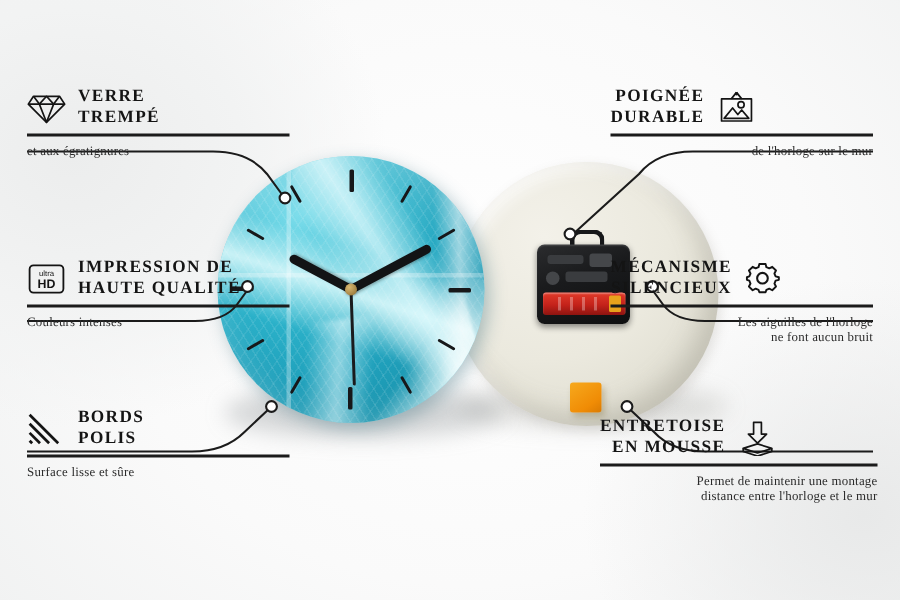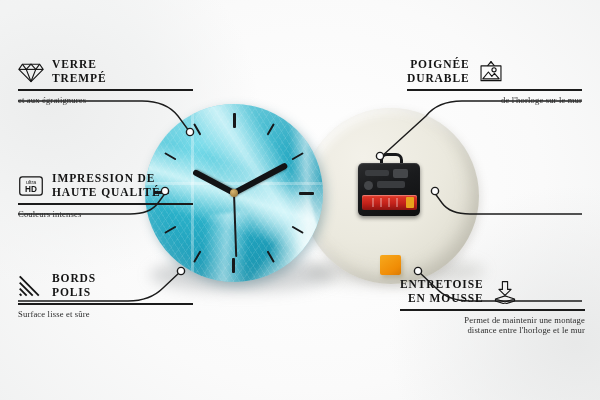--- a/index.html
+++ b/index.html
@@ -299,20 +299,37 @@
           <path d="M5.5,21 L12,13 L16,18 L19,14.5 L24.5,21 Z"></path>
           <circle cx="18.5" cy="10.5" r="2.4"></circle>
         </g>
         <circle cx="15" cy="2" r="1.3" fill="#141414"></circle>
       </svg>
     </div>
     <div class="co-rule"></div>
     <div class="co-desc">de l'horloge sur le mur</div>
   </div>
 
+  <div class="callout right" id="co-5" style="left:407px;top:172px;">
+    <div class="co-head">
+      <div>
+        <div class="co-title">MÉCANISME</div>
+        <div class="co-title">SILENCIEUX</div>
+      </div>
+      <svg class="ico" viewBox="0 0 30 26">
+        <g fill="none" stroke="#141414" stroke-width="1.6" stroke-linejoin="round">
+          <path d="M12.4,2.2 h5.2 l0.7,2.7 l2.4,1.0 l2.5,-1.3 l3.1,3.1 l-1.3,2.5 l1.0,2.4 l2.7,0.7 v2.2 l-2.7,0.7 l-1.0,2.4 l1.3,2.5 l-3.1,3.1 l-2.5,-1.3 l-2.4,1.0 l-0.7,2.0 h-5.2 l-0.7,-2.0 l-2.4,-1.0 l-2.5,1.3 l-3.1,-3.1 l1.3,-2.5 l-1.0,-2.4 l-2.0,-0.7 v-2.2 l2.0,-0.7 l1.0,-2.4 l-1.3,-2.5 l3.1,-3.1 l2.5,1.3 l2.4,-1.0 Z" transform="translate(0.4,-0.6) scale(0.92)"></path>
+          <circle cx="14.2" cy="12.4" r="4.1"></circle>
+        </g>
+      </svg>
+    </div>
+    <div class="co-rule"></div>
+    <div class="co-desc">Les aiguilles de l'horloge</div>
+    <div class="co-desc">ne font aucun bruit</div>
+  </div>
 
   <div class="callout right" id="co-6" style="left:400px;top:278px;width:185px;">
     <div class="co-head">
       <div>
         <div class="co-title">ENTRETOISE</div>
         <div class="co-title">EN MOUSSE</div>
       </div>
       <svg class="ico" viewBox="0 0 30 26">
         <g fill="none" stroke="#141414" stroke-width="1.3" stroke-linejoin="round">
           <path d="M12,1 h6 v9 h4 l-7,7 l-7,-7 h4 Z"></path>

